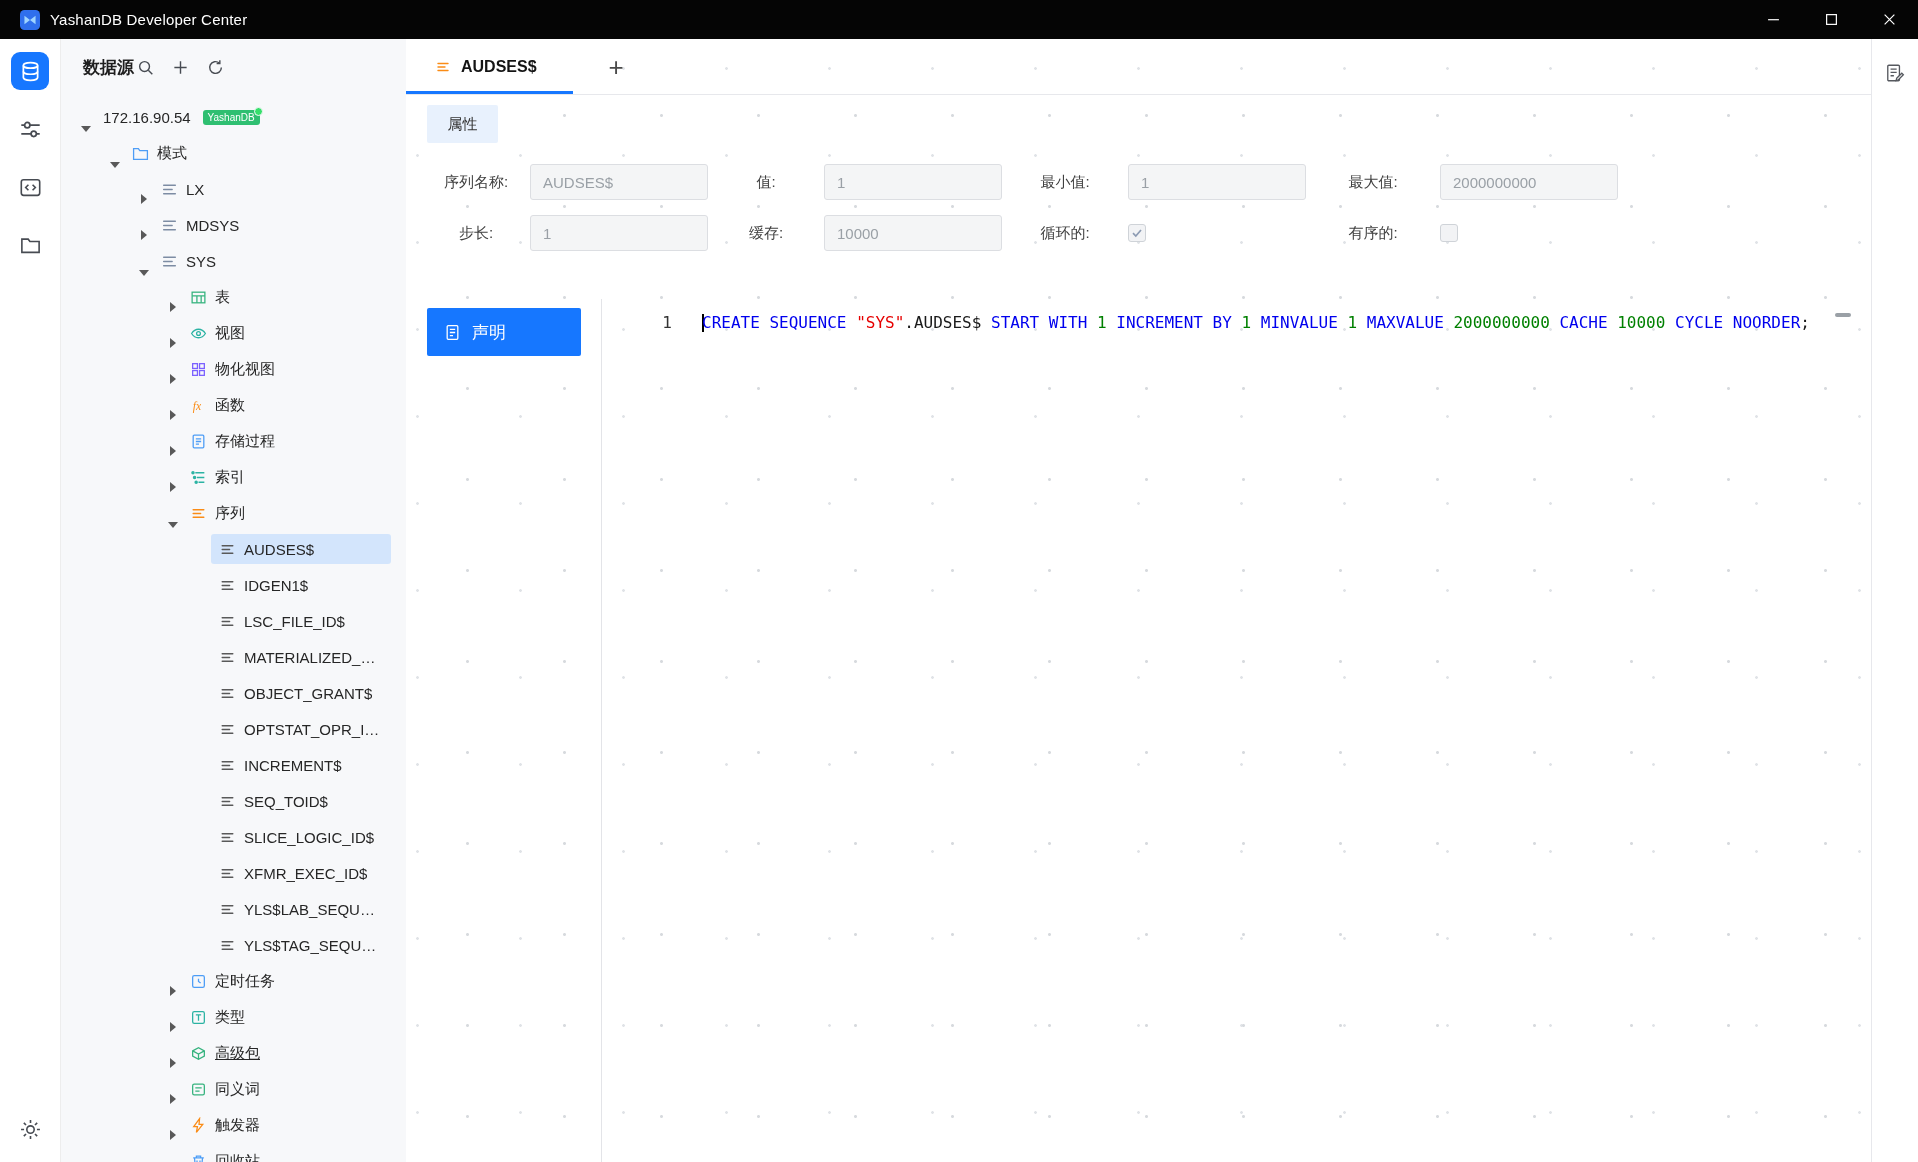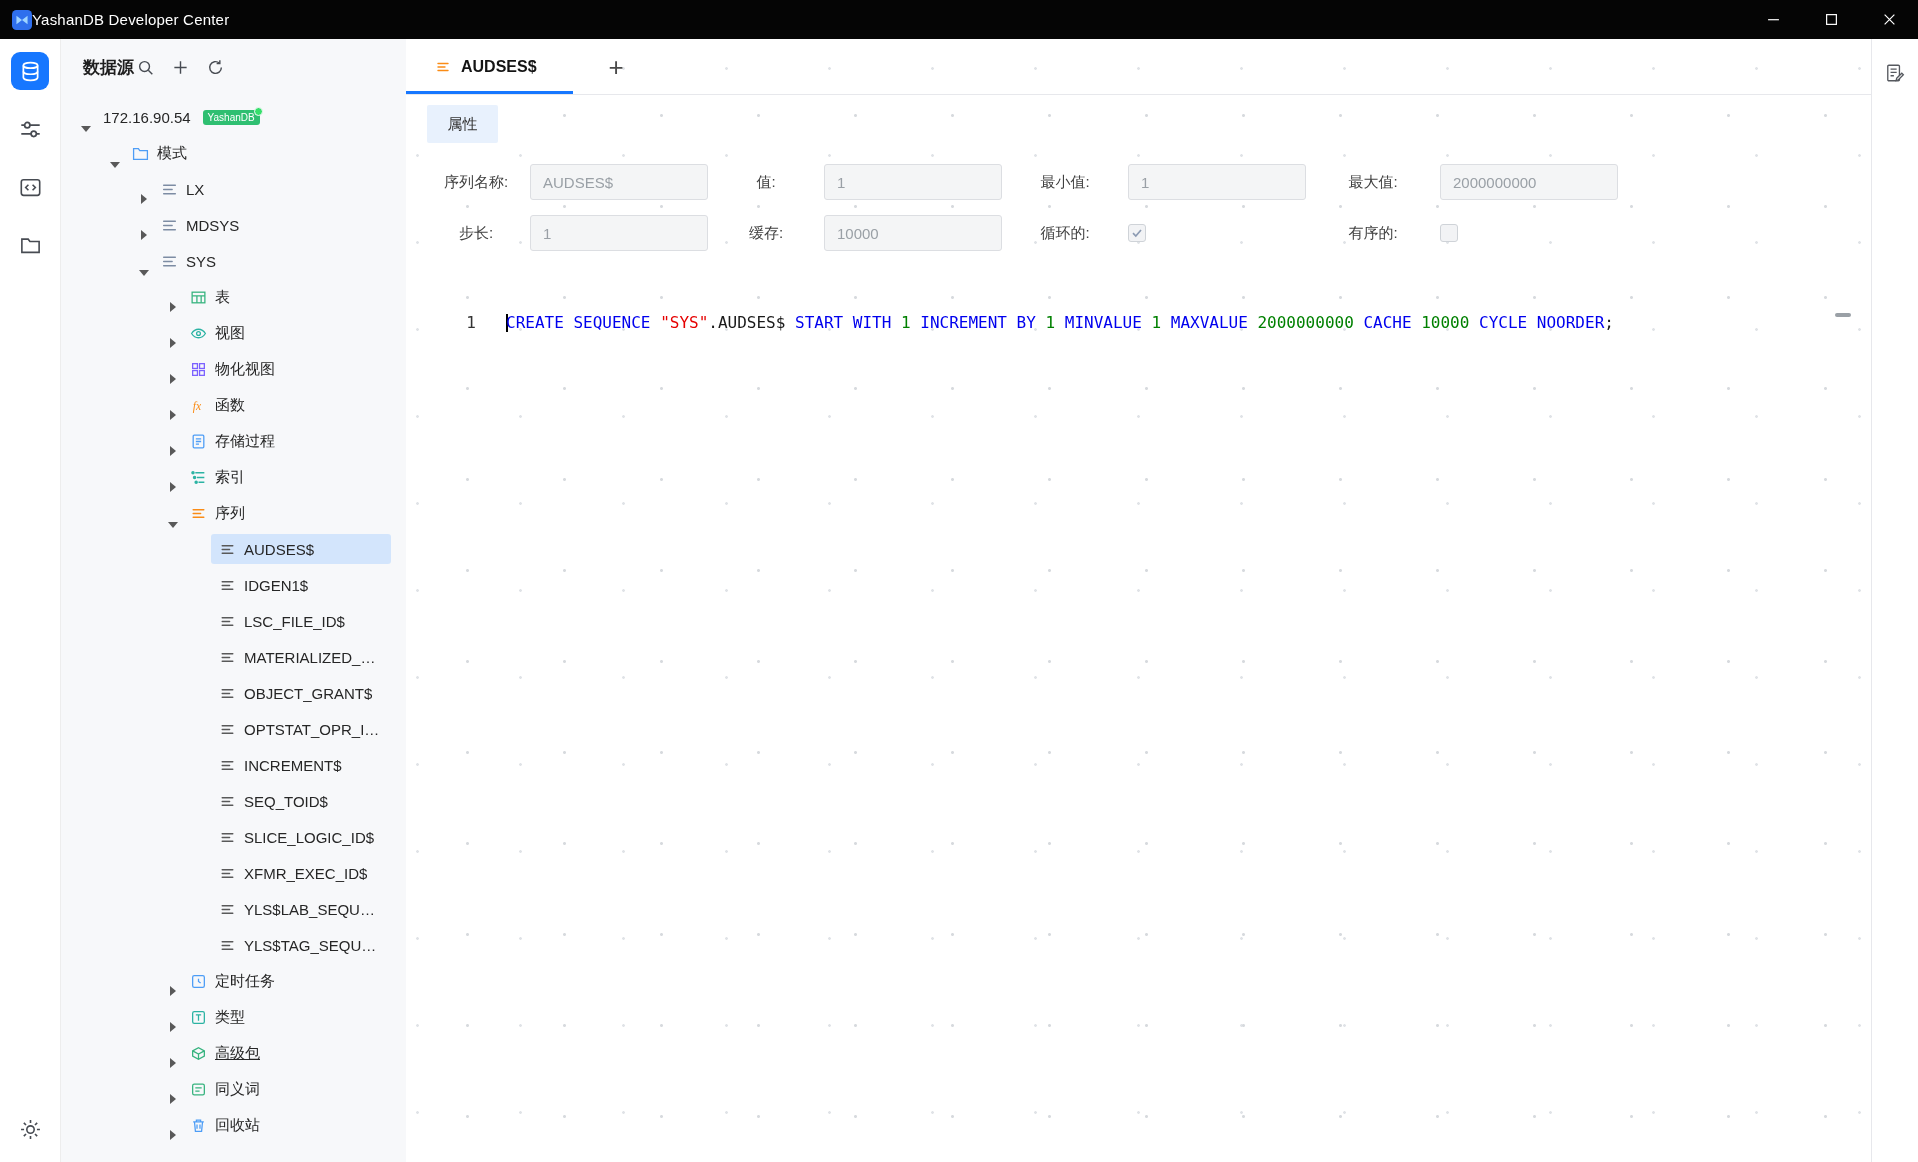--- a/index.html
+++ b/index.html
@@ -2,21 +2,21 @@
 <html style="--accent: #1677ff; --keyword: #0000ee; --number: #008000; --string: #e60000; --selected_row: #d3e5fc; --chip_bg: #e8f1fd; --badge: #2fbf71;"><head>
 <meta charset="utf-8">
 <style>
   *{box-sizing:border-box;margin:0;padding:0}
   html,body{width:1918px;height:1162px;overflow:hidden}
   body{font-family:"Liberation Sans","DejaVu Sans",sans-serif;font-size:15px;color:#262626;background:#fff}
   .app{width:100%;height:100%;display:flex;flex-direction:column}
 
   
   .titlebar{height:39px;flex:0 0 39px;background:#050505;display:flex;align-items:center;justify-content:space-between}
-  .titlebar-left{display:flex;align-items:center;gap:0;padding-left:12px}
+  .titlebar-left{display:flex;align-items:center;gap:10px;padding-left:20px}
   .logo{width:20px;height:20px}
   .logo svg{width:20px;height:20px;display:block}
   .app-title{color:#fff;font-size:15px;letter-spacing:.2px}
   .window-controls{display:flex;height:100%}
   .win-btn{width:58px;height:100%;background:transparent;border:none;display:flex;align-items:center;justify-content:center;cursor:pointer}
   .win-btn svg{width:13px;height:13px;display:block}
 
   
   .frame{flex:1;display:flex;min-height:0}
 
@@ -579,20 +579,31 @@
                 </svg>
               </span>
               <span class="tree-label">同义词</span>
             </span>
           </div>
           <div class="tree-row" style="padding-left: 103px;">
             <span class="caret right"></span>
             <span class="row-content">
               <span class="tree-icon">
                 <svg viewBox="0 0 16 16">
+                  <path d="M9 1.5L3.5 9H7l-1 5.5L12 7H8.5z" fill="none" stroke="#fa8c16" stroke-width="1.2"></path>
+                </svg>
+              </span>
+              <span class="tree-label">触发器</span>
+            </span>
+          </div>
+          <div class="tree-row" style="padding-left: 103px;">
+            <span class="caret right"></span>
+            <span class="row-content">
+              <span class="tree-icon">
+                <svg viewBox="0 0 16 16">
                   <g stroke="#4d9df6" stroke-width="1.2" fill="none">
                     <path d="M3 4.5h10M6 4.5V3h4v1.5M4.2 4.5l.9 9h5.8l.9-9"></path>
                     <path d="M6.6 7v4M9.4 7v4"></path>
                   </g>
                 </svg>
               </span>
               <span class="tree-label">回收站</span>
             </span>
           </div>
         </div>
@@ -639,20 +650,33 @@
                 </svg>
               </span>
             </div>
             <div class="f-label">有序的:</div>
             <div class="f-checkwrap">
               <span class="checkbox"></span>
             </div>
           </div>
 
         <div class="decl-section">
+          <div class="decl-left">
+            <button class="decl-btn">
+              <span>
+                  <svg viewBox="0 0 16 16">
+                    <g fill="none" stroke="#fff" stroke-width="1.2">
+                      <rect x="3" y="1.5" width="10" height="13" rx="1"></rect>
+                      <path d="M5.5 5h5M5.5 8h5M5.5 11h3"></path>
+                    </g>
+                  </svg>
+                </span>
+              <span>声明</span>
+            </button>
+          </div>
           <div class="editor">
             <div class="editor-line">
               <span class="gutter">1</span>
               <code class="code"><span class="cursor"></span><span class="tok-kw">CREATE SEQUENCE </span><span class="tok-str">"SYS"</span><span class="tok-plain">.AUDSES$ </span><span class="tok-kw">START WITH </span><span class="tok-num">1</span><span class="tok-plain"> </span><span class="tok-kw">INCREMENT BY </span><span class="tok-num">1</span><span class="tok-plain"> </span><span class="tok-kw">MINVALUE </span><span class="tok-num">1</span><span class="tok-plain"> </span><span class="tok-kw">MAXVALUE </span><span class="tok-num">2000000000</span><span class="tok-plain"> </span><span class="tok-kw">CACHE </span><span class="tok-num">10000</span><span class="tok-plain"> </span><span class="tok-kw">CYCLE NOORDER</span><span class="tok-plain">;</span></code>
             </div>
             <div class="scroll-thumb"></div>
           </div>
         </div>
 
       </div>

